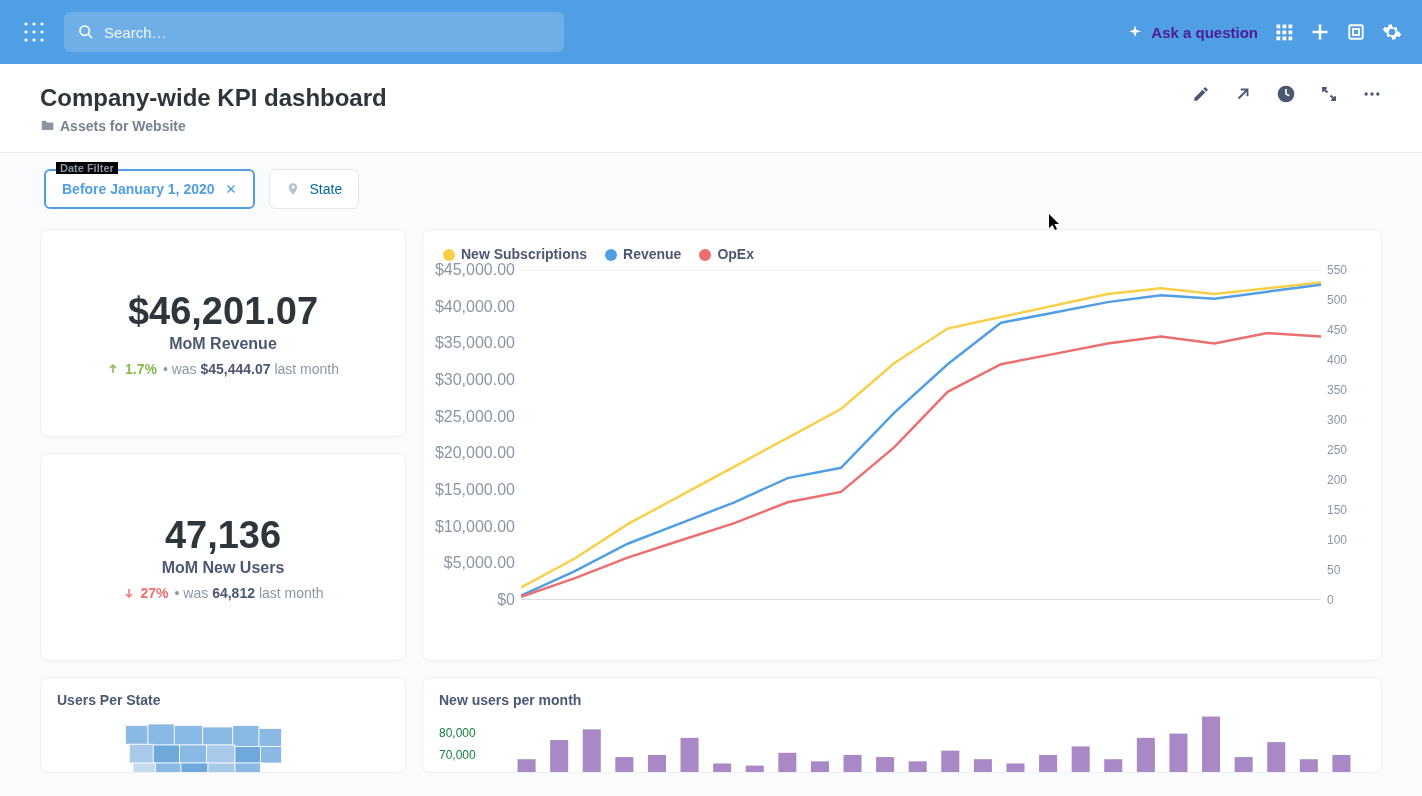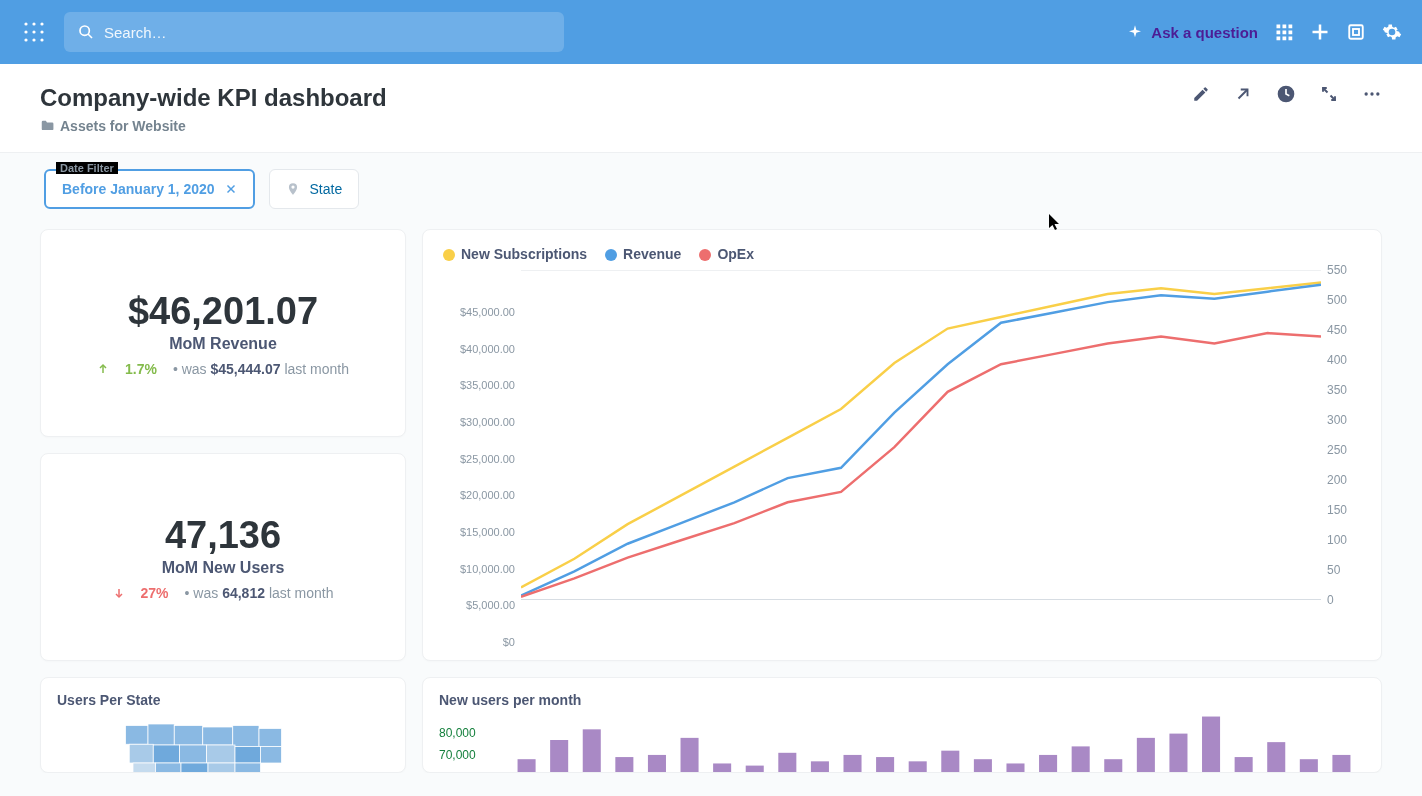--- a/index.html
+++ b/index.html
@@ -20,31 +20,31 @@
   .header-actions .act { cursor:pointer; }
   .filters { padding: 16px 44px 4px 44px; display:flex; gap:14px; }
   .filter-chip { position:relative; border:1px solid #e4e8ec; border-radius:6px; padding: 10px 16px; display:flex; align-items:center; gap:10px; font-size:14px; color:#0369a1; background:#fff;}
   .filter-chip.active { border:2px solid #509ee3; color:#509ee3; font-weight:700; }
   .filter-label { position:absolute; top:-9px; left:10px; background:#000000; padding:0 4px; font-size:11px; color:#8a97a3; font-weight:600;}
   .grid { padding: 16px 40px; display:grid; grid-template-columns: 366px 1fr; gap:16px; }
   .card { background:#fff; border:1px solid #eef0f2; border-radius:8px; box-shadow: 0 1px 2px rgba(0,0,0,0.02); }
   .stat-card { height:208px; display:flex; flex-direction:column; align-items:center; justify-content:center; }
   .stat-value { font-size:38px; font-weight:900; color:#2e353b; }
   .stat-label { font-size:16px; font-weight:700; color:#4c5773; margin-top:2px;}
-  .stat-delta { margin-top:8px; font-size:14px; display:flex; align-items:center; gap:16px;}
+  .stat-delta { margin-top:8px; font-size:14px; display:flex; align-items:center; gap:6px;}
   .delta-up { color:#84bb4c; font-weight:800;}
   .delta-down { color:#ed6e6e; font-weight:800;}
   .delta-meta { color:#8a97a3; }
   .delta-meta b { color:#4c5773; font-weight:700;}
   .stats-col { display:flex; flex-direction:column; gap:16px;justify-content:flex-end;}
   .chart-card { padding:16px 20px 8px 20px; height:432px; position:relative;}
   .legend { display:flex; gap:18px; align-items:center; font-size:14px; font-weight:700; color:#4c5773; margin-bottom:8px;}
   .legend .dot { width:12px; height:12px; border-radius:50%; display:inline-block; margin-right:6px; vertical-align:middle;}
   .chart-area { position:relative; height:360px; }
-  .y-axis-left { position:absolute; left:0; top:0; bottom:30px; width:78px; font-size:11px; color:#8a97a3;margin-top:42px; }
+  .y-axis-left { position:absolute; left:0; top:0; bottom:30px; width:78px; font-size:16px; color:#8a97a3; }
   .y-axis-left div { position:absolute; right:6px; transform:translateY(-50%); }
   .y-axis-right { position:absolute; right:0; top:0; bottom:30px; width:40px; font-size:12px; color:#8a97a3;}
   .y-axis-right div { position:absolute; left:6px; transform:translateY(-50%); }
   .x-axis { position:absolute; left:78px; right:40px; bottom:6px; height:20px; font-size:12px; color:#8a97a3;}
   .x-axis div { position:absolute; transform:translateX(-50%); }
   .plot { position:absolute; left:78px; right:40px; top:0; bottom:30px; border-bottom:1px solid #d7dde3; border-top:1px solid #eef0f2;}
   .row2 { padding:0 40px; display:grid; grid-template-columns:366px 1fr; gap:16px; }
   .small-title { font-size:14px; font-weight:700; color:#4c5773; padding:14px 16px 4px 16px;}
   .bar-card { height:96px; position:relative; overflow:hidden;}
   .bar-y { position:absolute; left:16px; top:44px; font-size:12px; color:#15803d; line-height:22px;}

